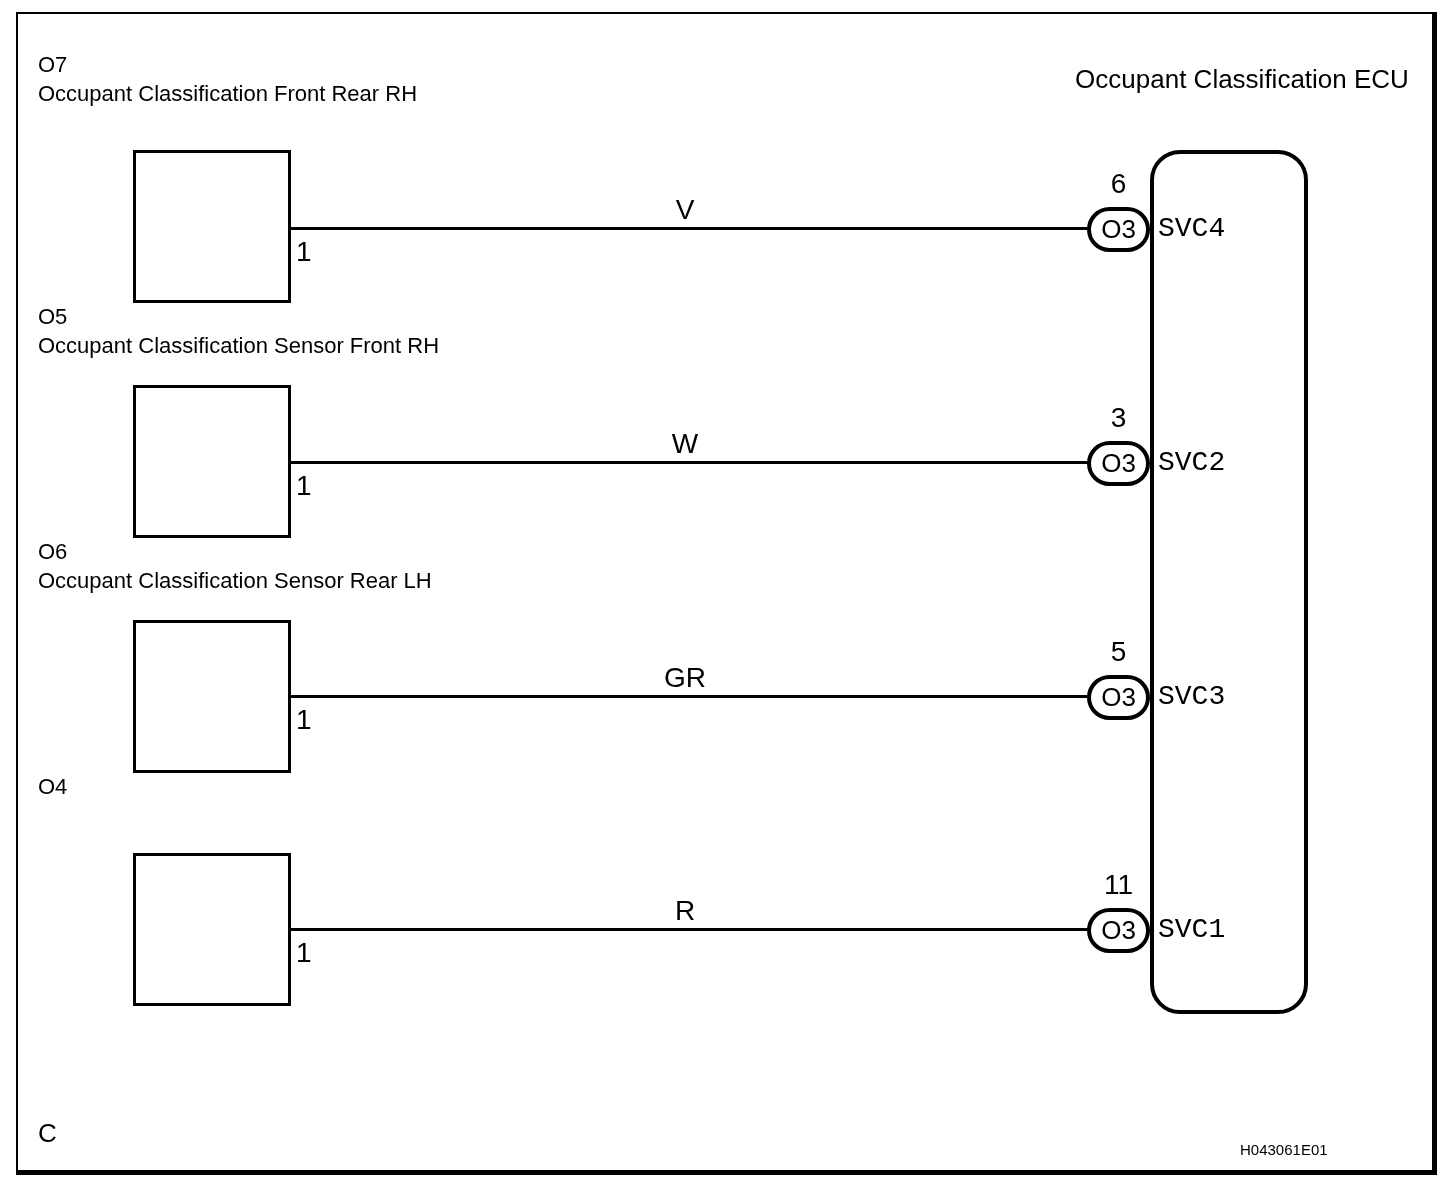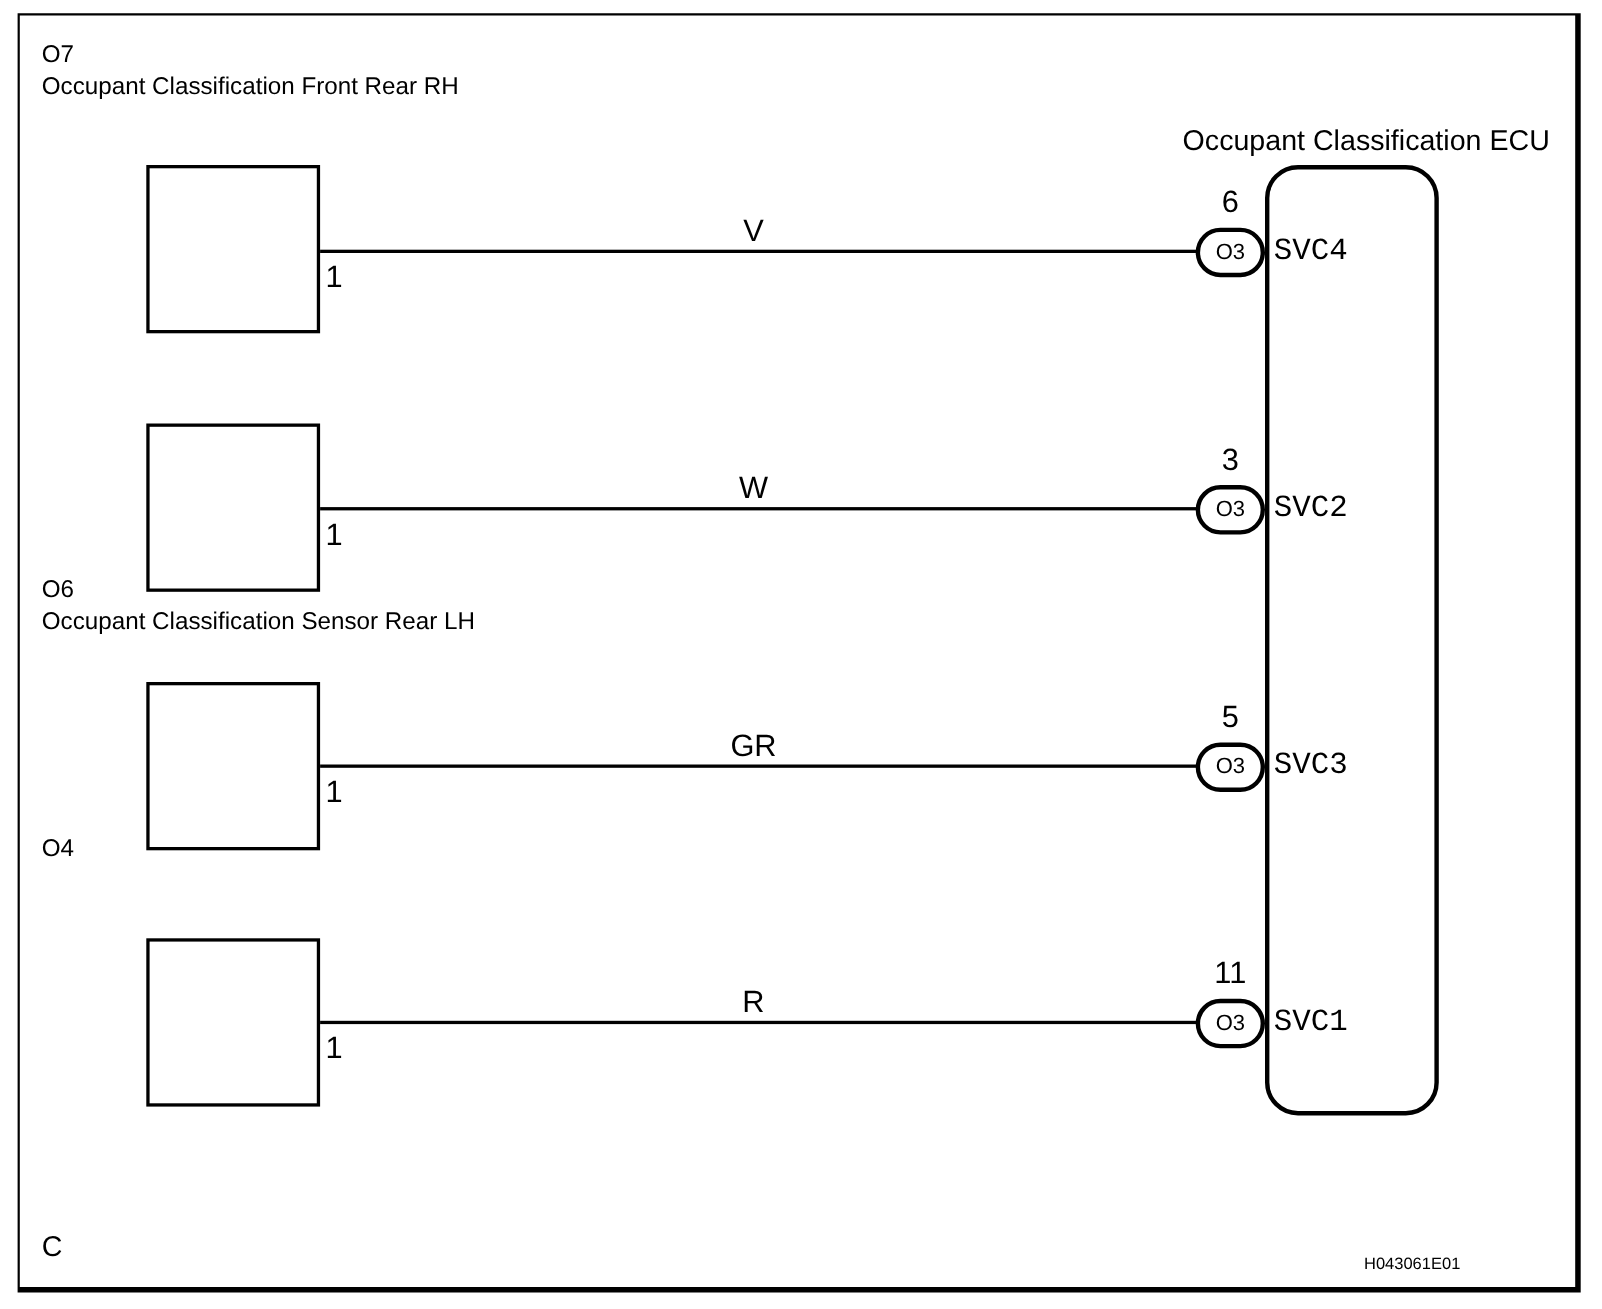--- a/index.html
+++ b/index.html
@@ -22,36 +22,36 @@
     border-bottom-width: 5px;
     background: #fff;
   }
   .ecu-title {
     position: absolute;
     left: 1060px; top: 64px;
     width: 364px;
     text-align: center;
     font-size: 26px;
     white-space: nowrap;
-    margin-top: 48px;
   }
   .ecu-box {
     position: absolute;
     left: 1150px; top: 150px;
     width: 158px; height: 864px;
     border: 4px solid #000;
     border-radius: 30px;
     z-index: 1;
   }
   .section-label {
     position: absolute;
     left: 38px;
     font-size: 22px;
     line-height: 29px;
     white-space: nowrap;
+    margin-top: 16px;
   }
   .sensor-box {
     position: absolute;
     left: 133px;
     width: 158px; height: 153px;
     border: 3px solid #000;
     background: #fff;
   }
   .wire {
     position: absolute;
@@ -85,21 +85,21 @@
   .connector-oval {
     position: absolute;
     left: 1087px;
     width: 63px; height: 45px;
     border: 4px solid #000;
     border-radius: 23px;
     background: #fff;
     display: flex;
     align-items: center;
     justify-content: center;
-    font-size: 20px;
+    font-size: 26px;
     z-index: 2;
   }
   .signal-label {
     position: absolute;
     left: 1158px;
     font-size: 28px;
     line-height: 32px;
     z-index: 2;
     font-family: Liberation Mono, monospace;
   }
@@ -132,20 +132,24 @@
   <div class="sensor-box" style="top:150px"></div>
   <div class="wire" style="top:227px"></div>
   <div class="sensor-pin" style="top:236px">1</div>
   <div class="wire-label" style="top:194px">V</div>
   <div class="ecu-pin" style="top:168px">6</div>
   <div class="connector-oval" style="top:207px">
     <span>O3</span>
   </div>
   <div class="signal-label" style="top:213px">SVC4</div>
 
+  <div class="section-label" style="top:286px">
+    <div>O5</div>
+    <div>Occupant Classification Sensor Front RH</div>
+  </div>
   <div class="sensor-box" style="top:385px"></div>
   <div class="wire" style="top:461px"></div>
   <div class="sensor-pin" style="top:470px">1</div>
   <div class="wire-label" style="top:428px">W</div>
   <div class="ecu-pin" style="top:402px">3</div>
   <div class="connector-oval" style="top:441px">
     <span>O3</span>
   </div>
   <div class="signal-label" style="top:447px">SVC2</div>
 

